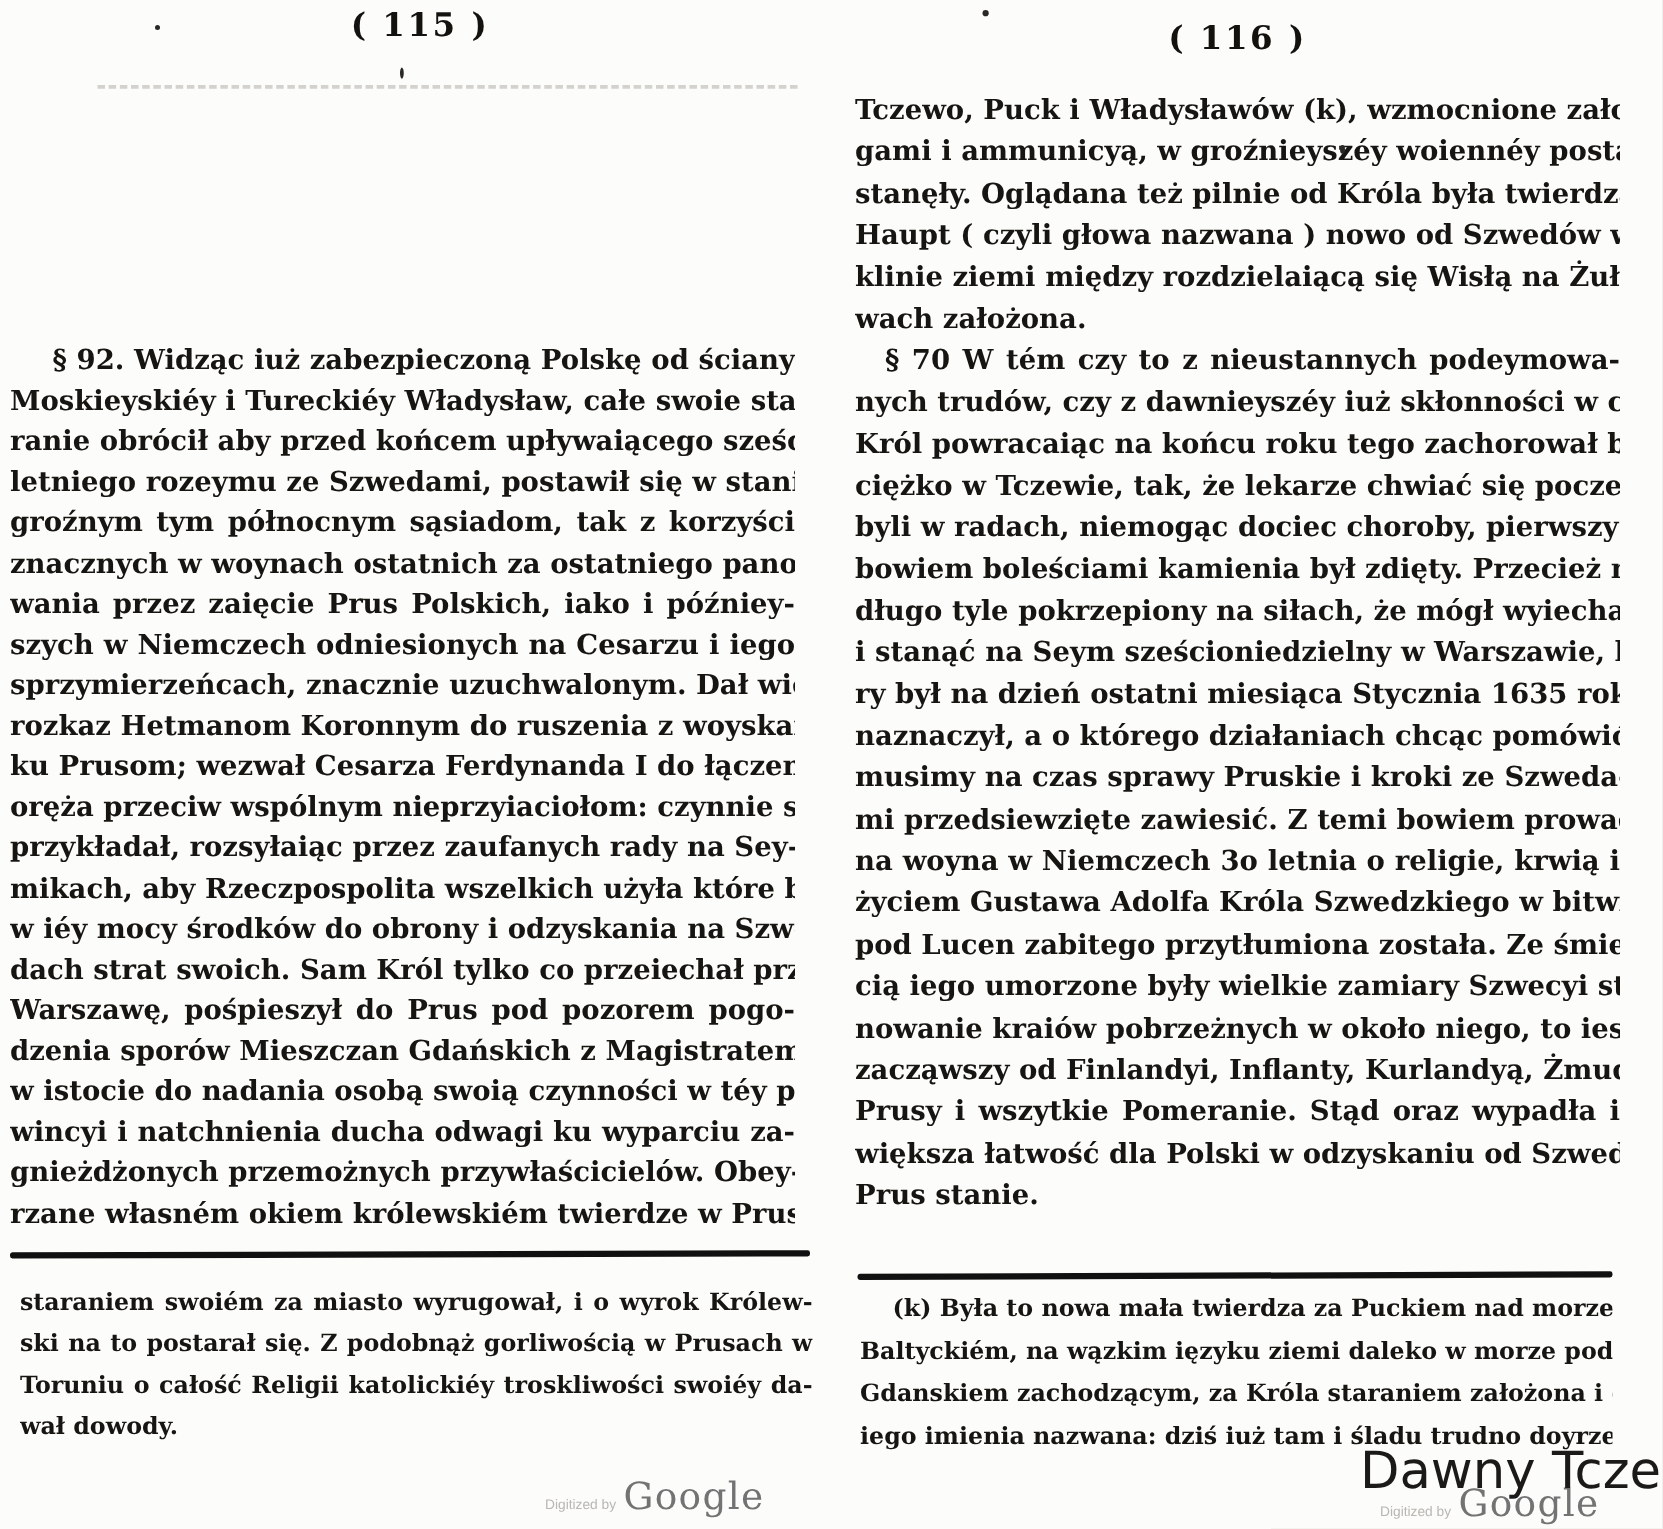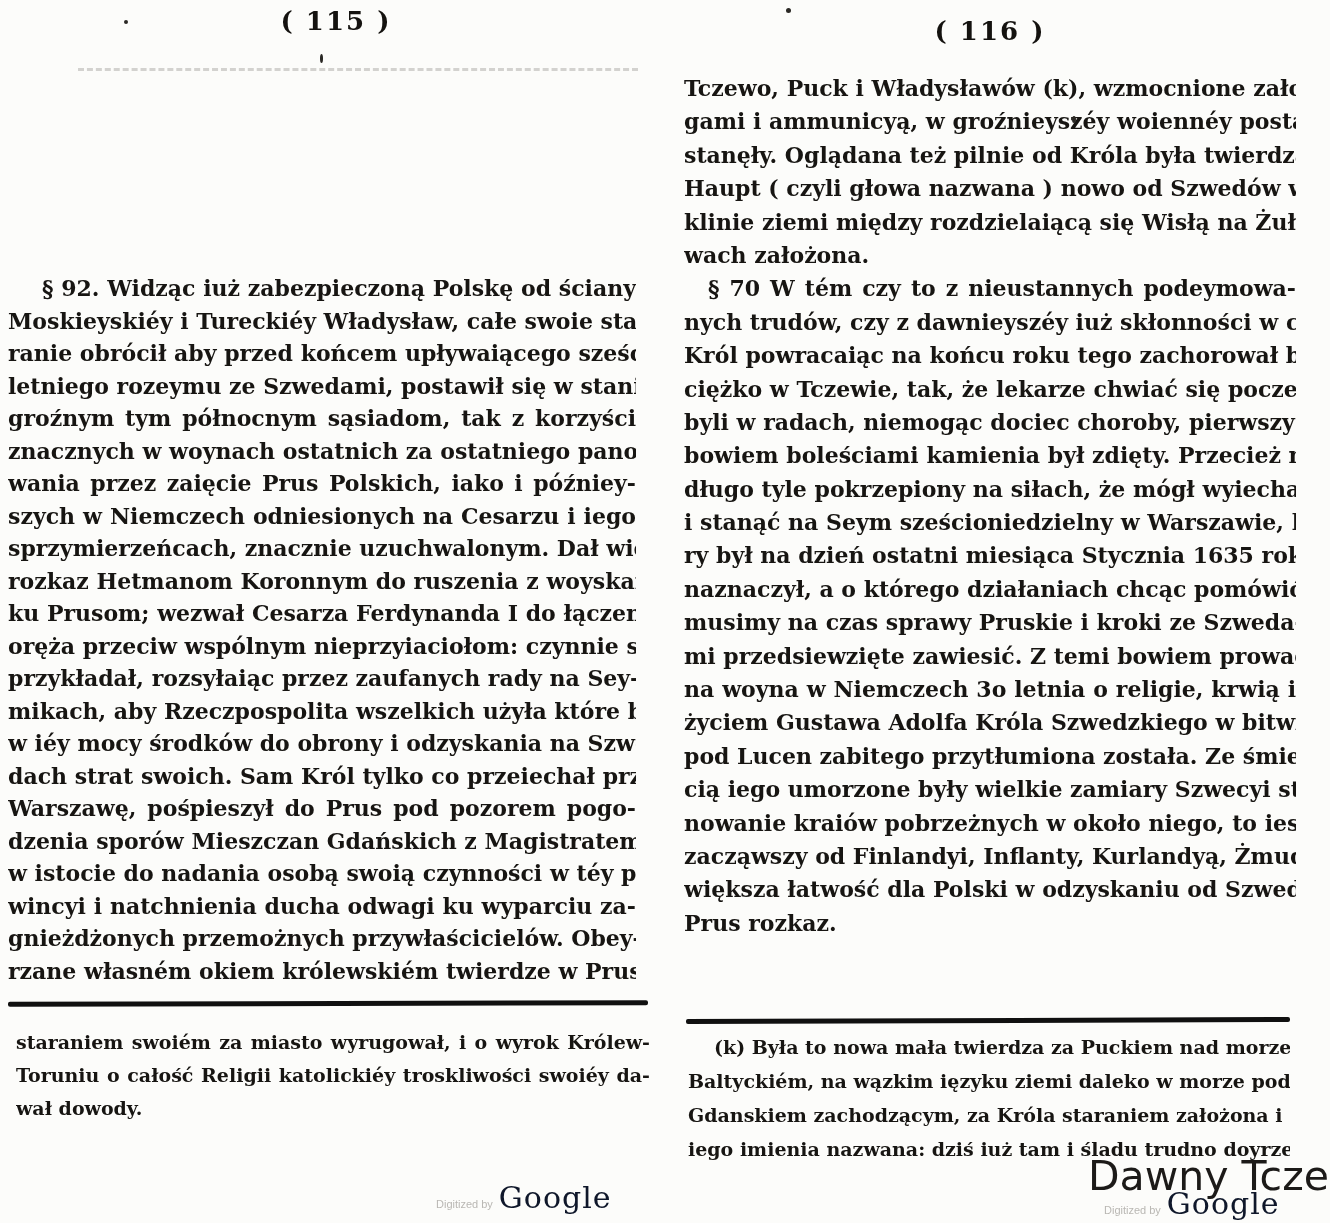--- a/index.html
+++ b/index.html
@@ -64,21 +64,21 @@
     text-align:center;
   }
   .wm-left{left:436px;top:1180px;}
   .wm-right{left:1104px;top:1186px;}
   .wm-small{
     font-family:"Liberation Sans", sans-serif;
     font-size:11px;color:#b9b7b3;
   }
   .wm-google{
     font-family:"DejaVu Serif", serif;
-    font-size:30px;color:#0f172a;letter-spacing:1px;
+    font-size:30px;color:#737373;letter-spacing:1px;
   }
   .site-title{
     position:absolute;
     left:1088px;top:1152px;
     font-family:"DejaVu Sans", sans-serif;
     font-size:41px;
     color:#1c1a18;
     letter-spacing:0px;
     z-index:2;
     white-space:nowrap;
@@ -112,20 +112,21 @@
       <div class="line">Warszawę, pośpieszył do Prus pod pozorem pogo-</div>
       <div class="line">dzenia sporów Mieszczan Gdańskich z Magistratem, a</div>
       <div class="line">w istocie do nadania osobą swoią czynności w téy pro-</div>
       <div class="line">wincyi i natchnienia ducha odwagi ku wyparciu za-</div>
       <div class="line">gnieżdżonych przemożnych przywłaścicielów.  Obey-</div>
       <div class="line">rzane własném okiem królewskiém twierdze w Prusach</div>
     </div>
   <div class="footnote-rule rule-left"></div>
   <div class="footnote left-footnote">
       <div class="line">staraniem swoiém za miasto wyrugował, i o wyrok Królew-</div>
+      <div class="line">ski na to postarał się.  Z podobnąż gorliwością w Prusach w</div>
       <div class="line">Toruniu o całość Religii katolickiéy troskliwości swoiéy da-</div>
       <div class="line end">wał dowody.</div>
     </div>
 
   <div class="page-header hdr-right">( 116 )</div>
   <div class="body-text right-body">
       <div class="line">Tczewo, Puck i Władysławów (k), wzmocnione zało-</div>
       <div class="line">gami i ammunicyą, w groźnieyszéy woiennéy postaci</div>
       <div class="line">stanęły.  Oglądana też pilnie od Króla była twierdza</div>
       <div class="line">Haupt ( czyli głowa nazwana ) nowo od Szwedów w</div>
@@ -142,22 +143,23 @@
       <div class="line">ry był na dzień ostatni miesiąca Stycznia 1635 roku</div>
       <div class="line">naznaczył, a o którego działaniach chcąc pomówić,</div>
       <div class="line">musimy na czas sprawy Pruskie i kroki ze Szweda-</div>
       <div class="line">mi przedsiewzięte zawiesić.  Z temi bowiem prowadzo-</div>
       <div class="line">na woyna w Niemczech 3o letnia o religie, krwią i</div>
       <div class="line">życiem Gustawa Adolfa Króla Szwedzkiego w bitwie</div>
       <div class="line">pod Lucen zabitego przytłumiona została.  Ze śmier-</div>
       <div class="line">cią iego umorzone były wielkie zamiary Szwecyi sta-</div>
       <div class="line">nowanie kraiów pobrzeżnych w około niego, to iest:</div>
       <div class="line">zacząwszy od Finlandyi, Inflanty, Kurlandyą, Żmudź,</div>
+      <div class="line">Prusy i wszytkie Pomeranie.  Stąd oraz wypadła i</div>
       <div class="line">większa łatwość dla Polski w odzyskaniu od Szwedów</div>
-      <div class="line end">Prus rozkaz.</div>
+      <div class="line end">Prus stanie.</div>
     </div>
   <div class="footnote-rule rule-right"></div>
   <div class="footnote right-footnote">
       <div class="line indent">(k)  Była to nowa mała twierdza za Puckiem nad morzem</div>
       <div class="line">Baltyckiém, na wązkim ięzyku ziemi daleko w morze pod</div>
       <div class="line">Gdanskiem zachodzącym, za Króla staraniem założona i od</div>
       <div class="line end">iego imienia nazwana: dziś iuż tam i śladu trudno doyrzeć.</div>
     </div>
 
   <div class="speck" style="left:320px;top:54px;width:3px;height:9px;"></div>

